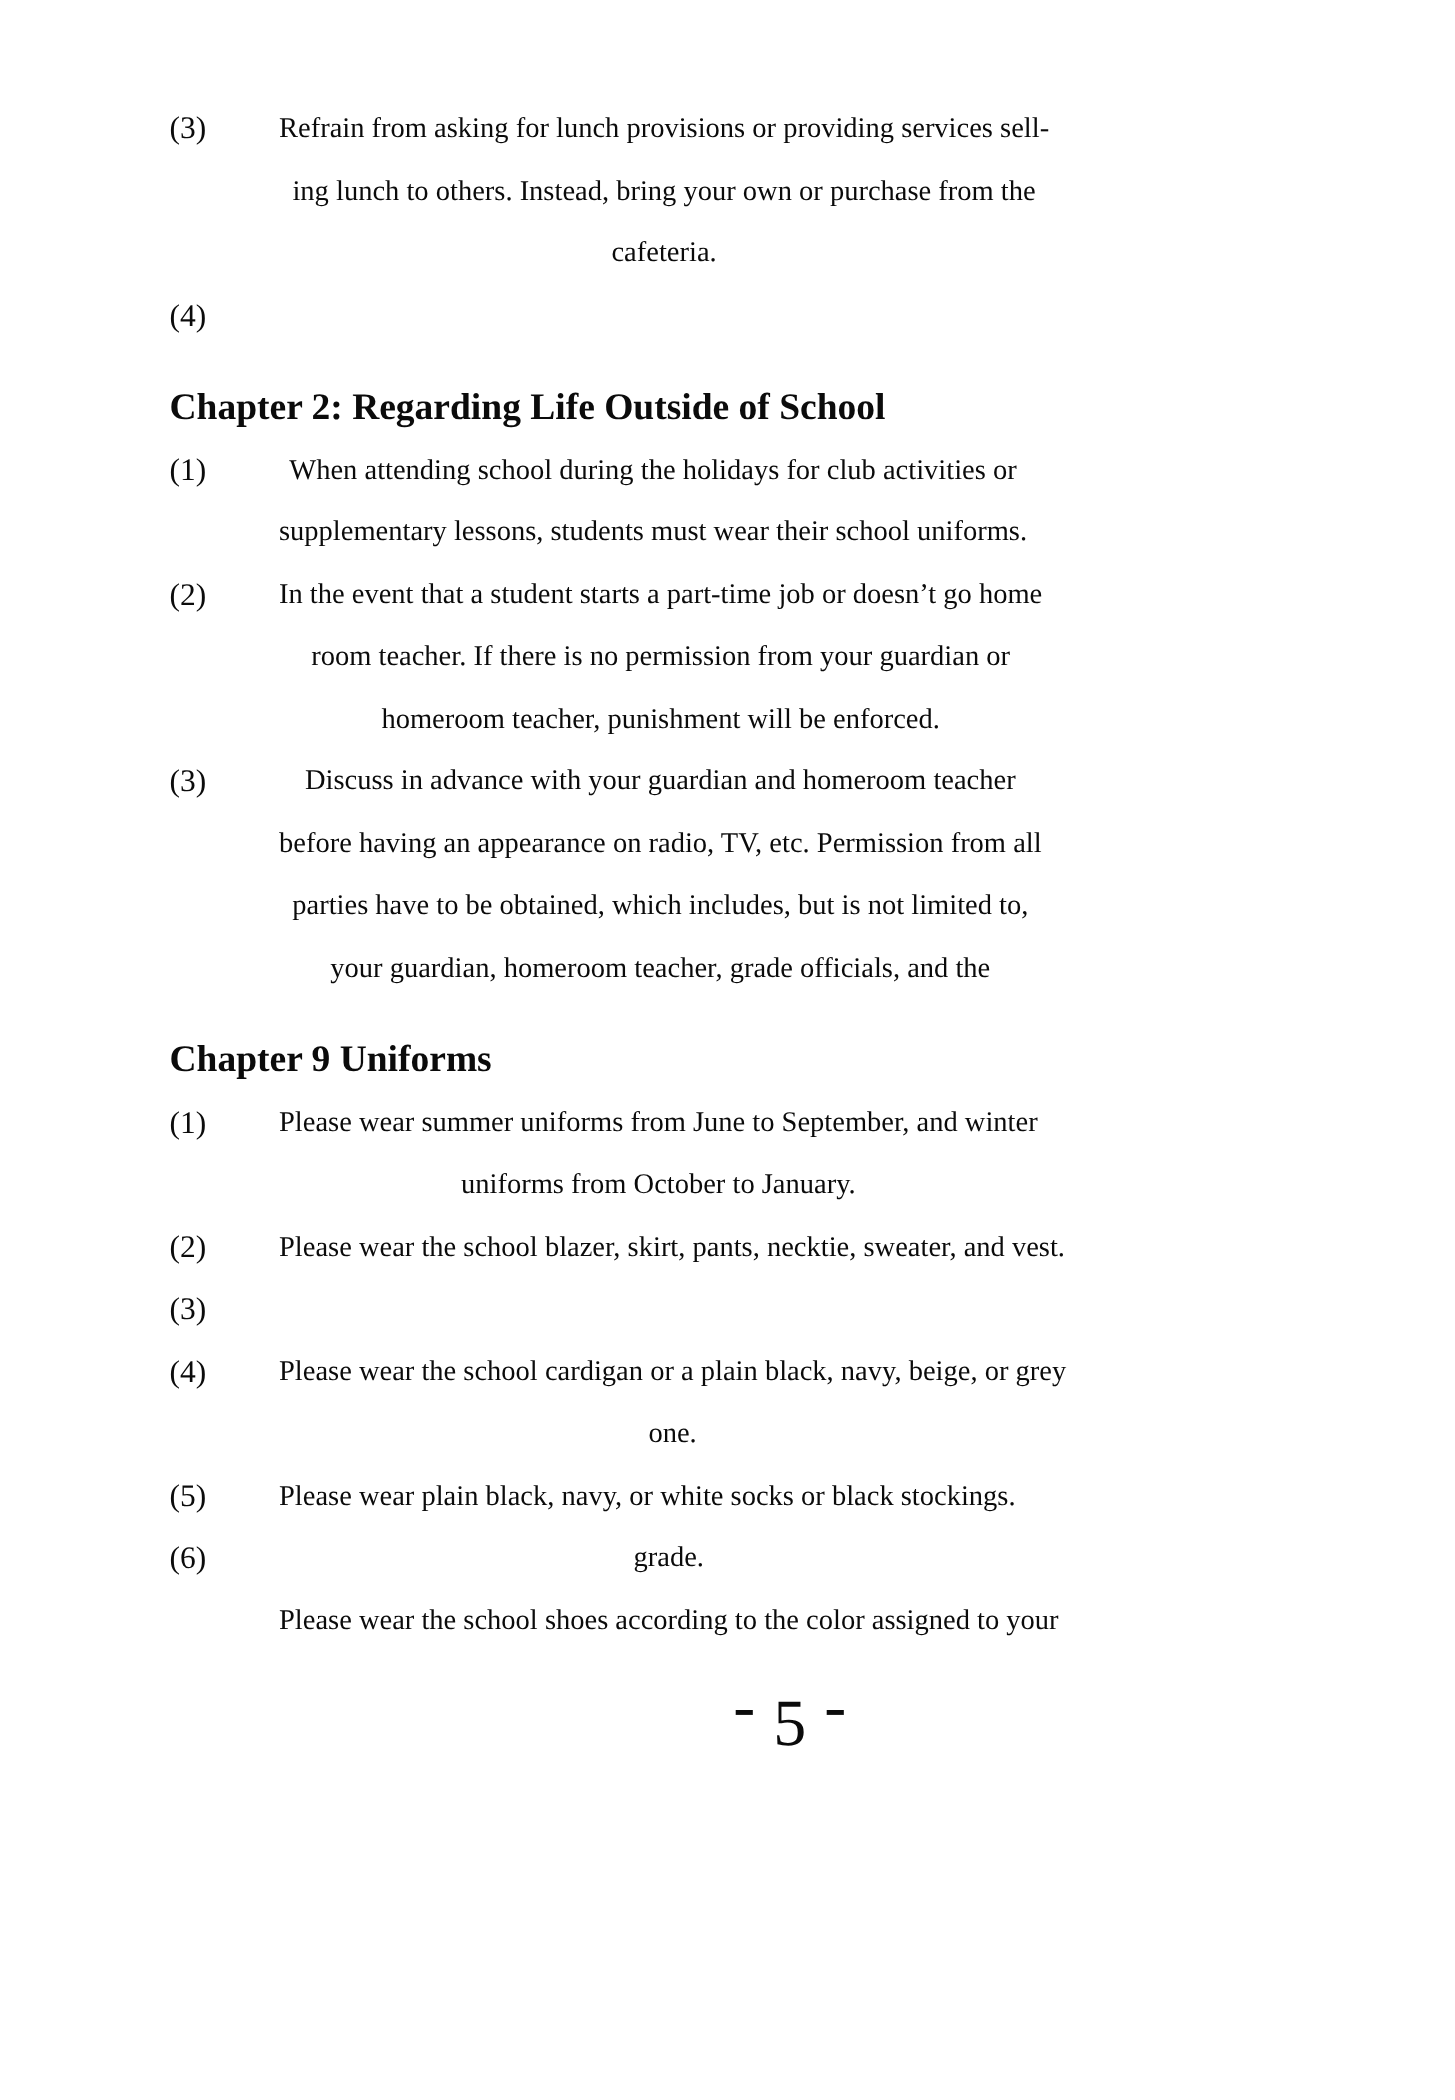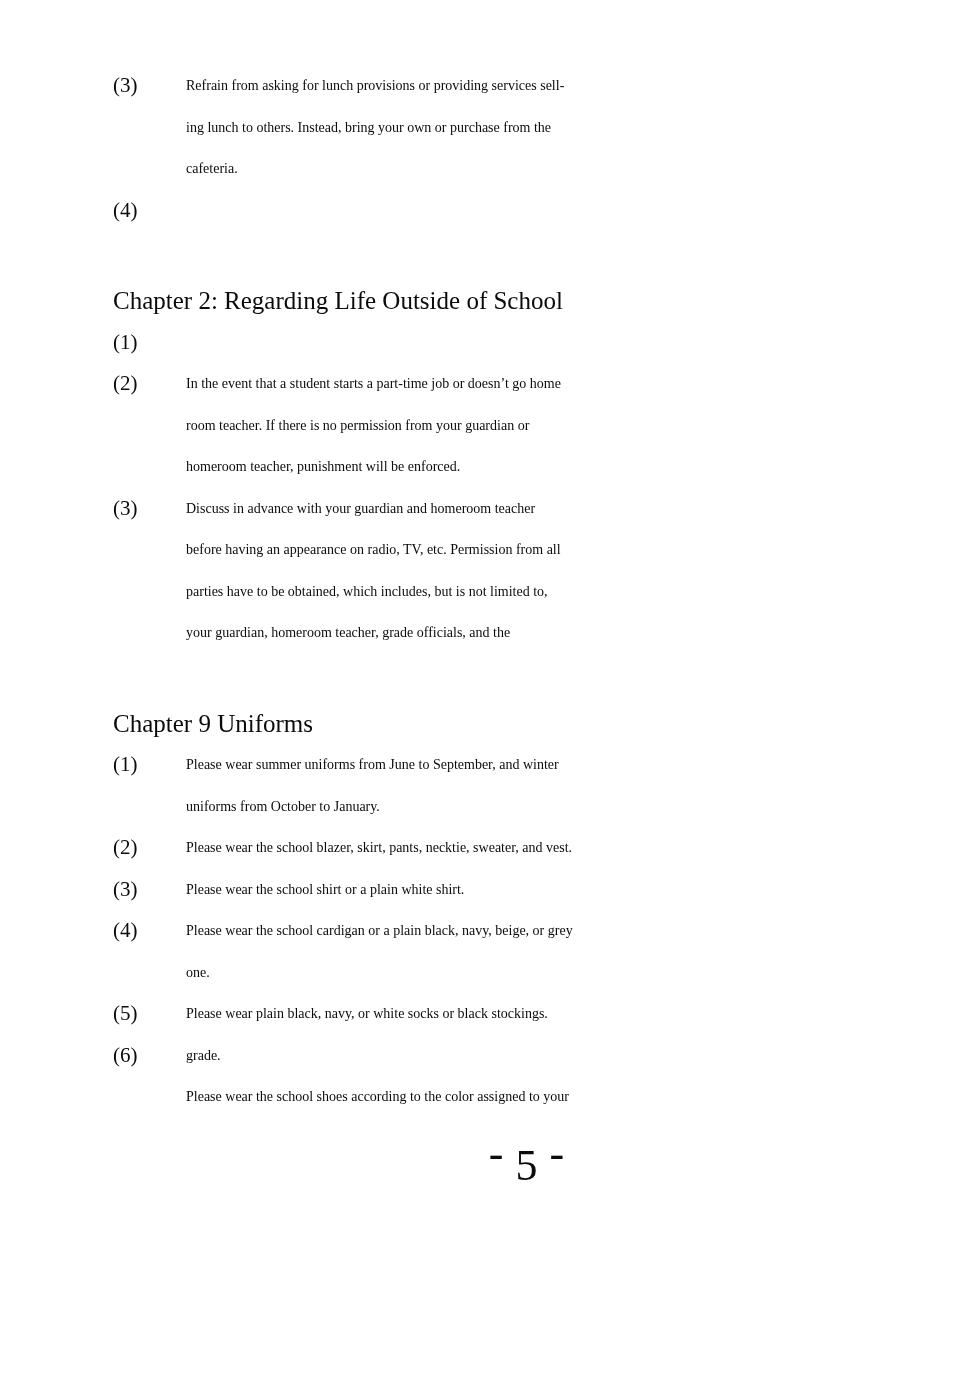--- a/index.html
+++ b/index.html
@@ -17,42 +17,43 @@
     color: #0b0b0b;
     font-family: "Liberation Serif", "DejaVu Serif", serif;
     box-sizing: border-box;
   }
   .content {
     padding: 65px 30px 0 113px;
   }
   .chapter-heading {
     font-size: 25px;
     line-height: 41.5px;
-    font-weight: normal;
-    margin: 49px 0 0 0;
+    font-weight: bold;
+    margin: 20px 0 0 0;
     white-space: nowrap;
   }
   .list-item {
     display: flex;
     align-items: flex-start;
   }
   .item-num {
     flex: none;
     width: 73px;
     font-size: 21px;
     line-height: 41.5px;
     white-space: nowrap;
   }
   .item-lines {
     flex: none;
   }
   .item-line {
-    font-size: 14px;
+    font-size: 19px;
     line-height: 41.5px;
     white-space: nowrap;
+    text-align: center;
   }
   .page-footer {
     margin-top: 23px;
     text-align: center;
     font-size: 44px;
     line-height: 50px;
     white-space: nowrap;
   }
   .footer-dash {
     position: relative;
@@ -79,20 +80,24 @@
       </div>
       <div class="list-item">
         <div class="item-num">(4)</div>
       </div>
     </div>
 
     <div class="section">
       <h2 class="chapter-heading">Chapter 2: Regarding Life Outside of School</h2>
       <div class="list-item">
         <div class="item-num">(1)</div>
+        <div class="item-lines">
+          <div class="item-line">When attending school during the holidays for club activities or</div>
+          <div class="item-line">supplementary lessons, students must wear their school uniforms.</div>
+        </div>
       </div>
       <div class="list-item">
         <div class="item-num">(2)</div>
         <div class="item-lines">
           <div class="item-line">In the event that a student starts a part-time job or doesn’t go home</div>
           <div class="item-line">room teacher. If there is no permission from your guardian or</div>
           <div class="item-line">homeroom teacher, punishment will be enforced.</div>
         </div>
       </div>
       <div class="list-item">
@@ -116,23 +121,20 @@
         </div>
       </div>
       <div class="list-item">
         <div class="item-num">(2)</div>
         <div class="item-lines">
           <div class="item-line">Please wear the school blazer, skirt, pants, necktie, sweater, and vest.</div>
         </div>
       </div>
       <div class="list-item">
         <div class="item-num">(3)</div>
-        <div class="item-lines">
-          <div class="item-line">Please wear the school shirt or a plain white shirt.</div>
-        </div>
       </div>
       <div class="list-item">
         <div class="item-num">(4)</div>
         <div class="item-lines">
           <div class="item-line">Please wear the school cardigan or a plain black, navy, beige, or grey</div>
           <div class="item-line">one.</div>
         </div>
       </div>
       <div class="list-item">
         <div class="item-num">(5)</div>

